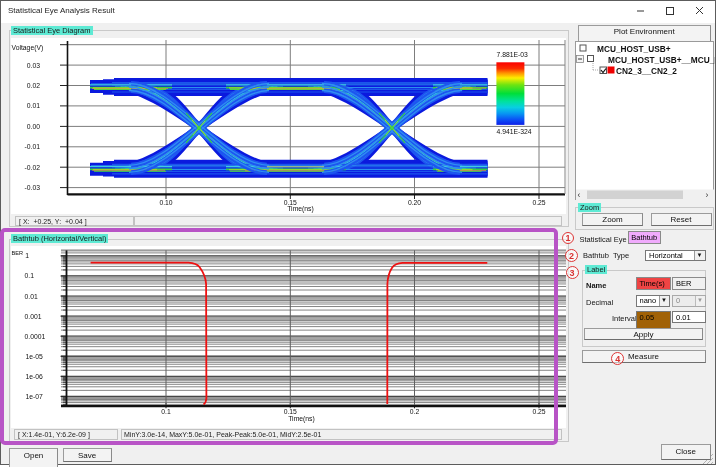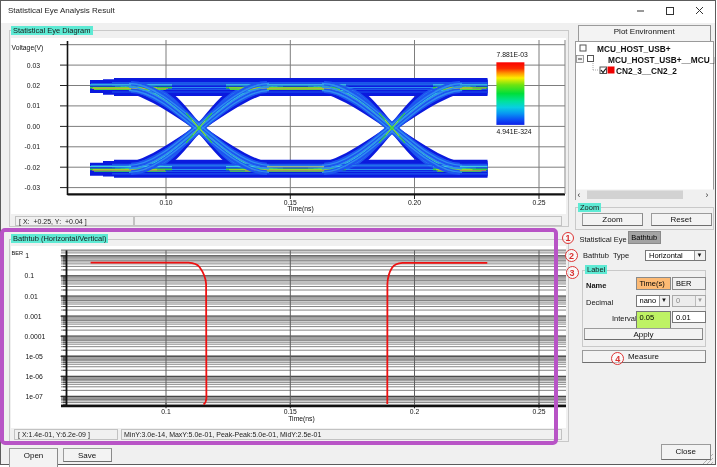--- a/index.html
+++ b/index.html
@@ -508,41 +508,41 @@
  <rect x="12" y="149.5" width="96" height="8.5" fill="#d2d2d2"></rect>
  <text x="130.5" y="157" font-size="8.5" fill="#333" font-weight="normal">›</text>
 </svg>
 
 <div class="grp" style="left:574.5px; top:206.5px; width:139.5px; height:23.5px;"></div>
 <div class="grp-label" style="left:578px; top:202.5px;">Zoom</div>
 <div class="btn" style="left:582px; top:212.5px; width:61px; height:13.5px; line-height:12px;">Zoom</div>
 <div class="btn" style="left:650.5px; top:212.5px; width:61px; height:13.5px; line-height:12px;">Reset</div>
 
 <div class="lbl" style="left:579.5px; top:235px; font-size:7.5px;">Statistical Eye</div>
-<div style="position:absolute; left:628px; top:231px; width:32.5px; height:13px; background:#a3a3a3; border:1px solid #8a8a8a; font-size:7.5px; text-align:center; line-height:12px;">Bathtub</div>
+<div style="position:absolute; left:628px; top:231px; width:32.5px; height:13px; background:#f0abfc; border:1px solid #8a8a8a; font-size:7.5px; text-align:center; line-height:12px;">Bathtub</div>
 
 <div class="lbl" style="left:583px; top:250.5px;">Bathtub&nbsp; Type</div>
 <div style="position:absolute; left:645px; top:249.5px; width:60.5px; height:11.5px; background:#fff; border:1px solid #777; font-size:7.5px; line-height:10px; padding-left:3px;">Horizontal
  <span style="position:absolute; right:0; top:0; width:11px; height:9.5px; background:#f0f0f0; border-left:1px solid #999; font-size:6px; text-align:center; line-height:9px; color:#111;">▼</span>
 </div>
 
 <div class="grp" style="left:581.5px; top:269.5px; width:124px; height:77px;"></div>
 <div class="grp-label" style="left:585px; top:264.5px;">Label</div>
 <div class="lbl" style="left:586px; top:281px;font-weight:bold;">Name</div>
-<div style="position:absolute; left:635.5px; top:277px; width:35px; height:13px; background:#fdba74; border:1px solid #8a8a8a; font-size:7.5px; line-height:12px; padding-left:3px;">Time(s)</div>
+<div style="position:absolute; left:635.5px; top:277px; width:35px; height:13px; background:#ef4444; border:1px solid #8a8a8a; font-size:7.5px; line-height:12px; padding-left:3px;">Time(s)</div>
 <div style="position:absolute; left:672px; top:277px; width:33.5px; height:13px; background:#f0f0f0; border:1px solid #8a8a8a; font-size:7.5px; line-height:12px; padding-left:3px;">BER</div>
 <div class="lbl" style="left:586px; top:297.5px;">Decimal</div>
 <div style="position:absolute; left:635.5px; top:295px; width:34px; height:11.5px; background:#fff; border:1px solid #777; font-size:7.5px; line-height:10px; padding-left:3px;">nano
  <span style="position:absolute; right:0; top:0; width:10px; height:9.5px; background:#f0f0f0; border-left:1px solid #999; font-size:6px; text-align:center; line-height:9px; color:#111;">▼</span>
 </div>
 <div style="position:absolute; left:672px; top:295px; width:33.5px; height:11.5px; background:#ececec; border:1px solid #aaa; font-size:7.5px; line-height:10px; padding-left:3px; color:#8a8a8a;">0
  <span style="position:absolute; right:0; top:0; width:10px; height:9.5px; background:#f0f0f0; border-left:1px solid #bbb; font-size:6px; text-align:center; line-height:9px; color:#999;">▼</span>
 </div>
 <div class="lbl" style="left:576px; top:313.5px;padding-left:36px;">Interval</div>
-<div style="position:absolute; left:635.5px; top:311px; width:35px; height:19px; background:#bef264; border:1px solid #777; font-size:7.5px; line-height:11px; padding-left:3px;">0.05</div>
+<div style="position:absolute; left:635.5px; top:311px; width:35px; height:19px; background:#a16207; border:1px solid #777; font-size:7.5px; line-height:11px; padding-left:3px;">0.05</div>
 <div style="position:absolute; left:672px; top:311px; width:33.5px; height:12px; background:#fff; border:1px solid #777; font-size:7.5px; line-height:11px; padding-left:3px;">0.01</div>
 <div class="btn" style="left:584px; top:327.5px; width:119px; height:12px; line-height:11px;">Apply</div>
 <div class="btn" style="left:581.5px; top:349.5px; width:124px; height:13.5px; line-height:12.5px;"><span style="">Measure</span></div>
 
 <svg style="position:absolute; left:701px; top:453px;" width="14" height="12">
  <g stroke="#b2b2b2" stroke-width="1">
   <line x1="12" y1="1" x2="2" y2="11"></line>
       <line x1="12" y1="5" x2="6" y2="11"></line>
       <line x1="12" y1="9" x2="10" y2="11"></line>
  </g>

